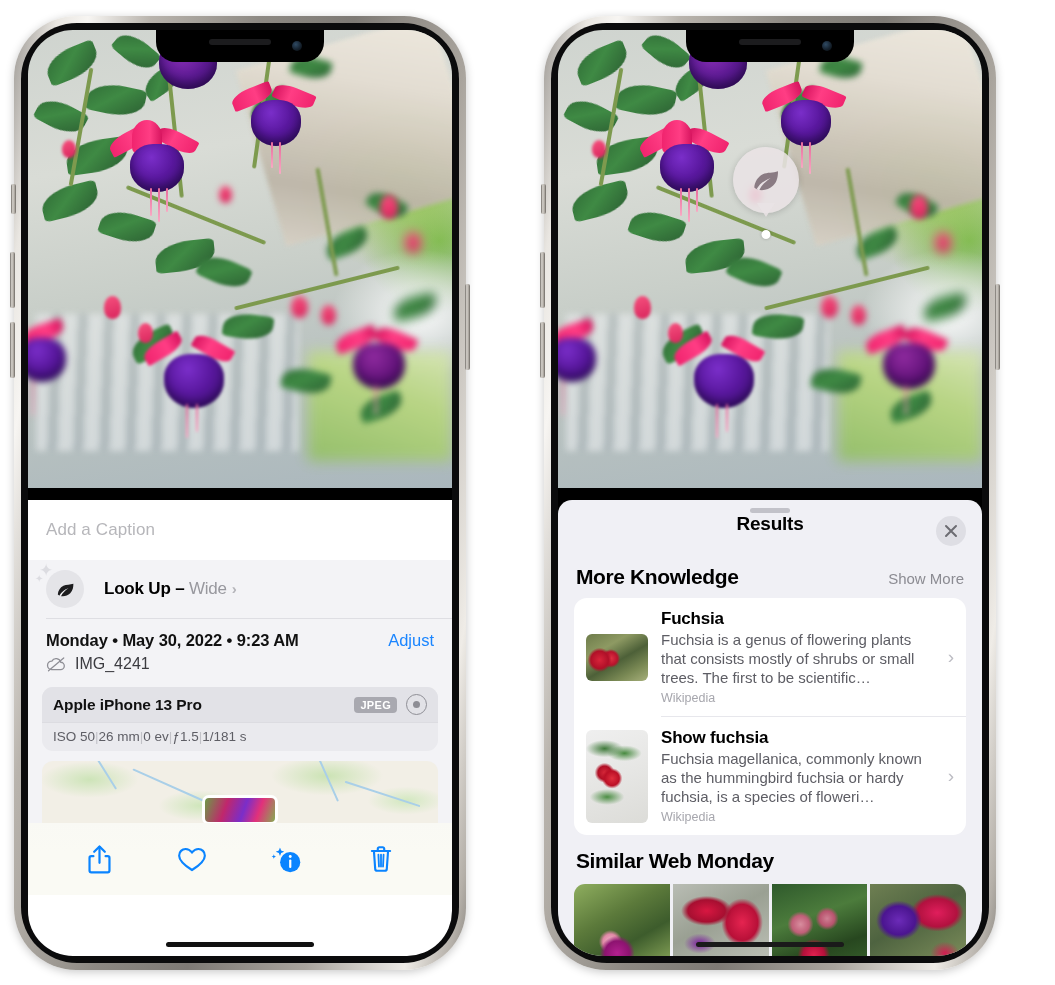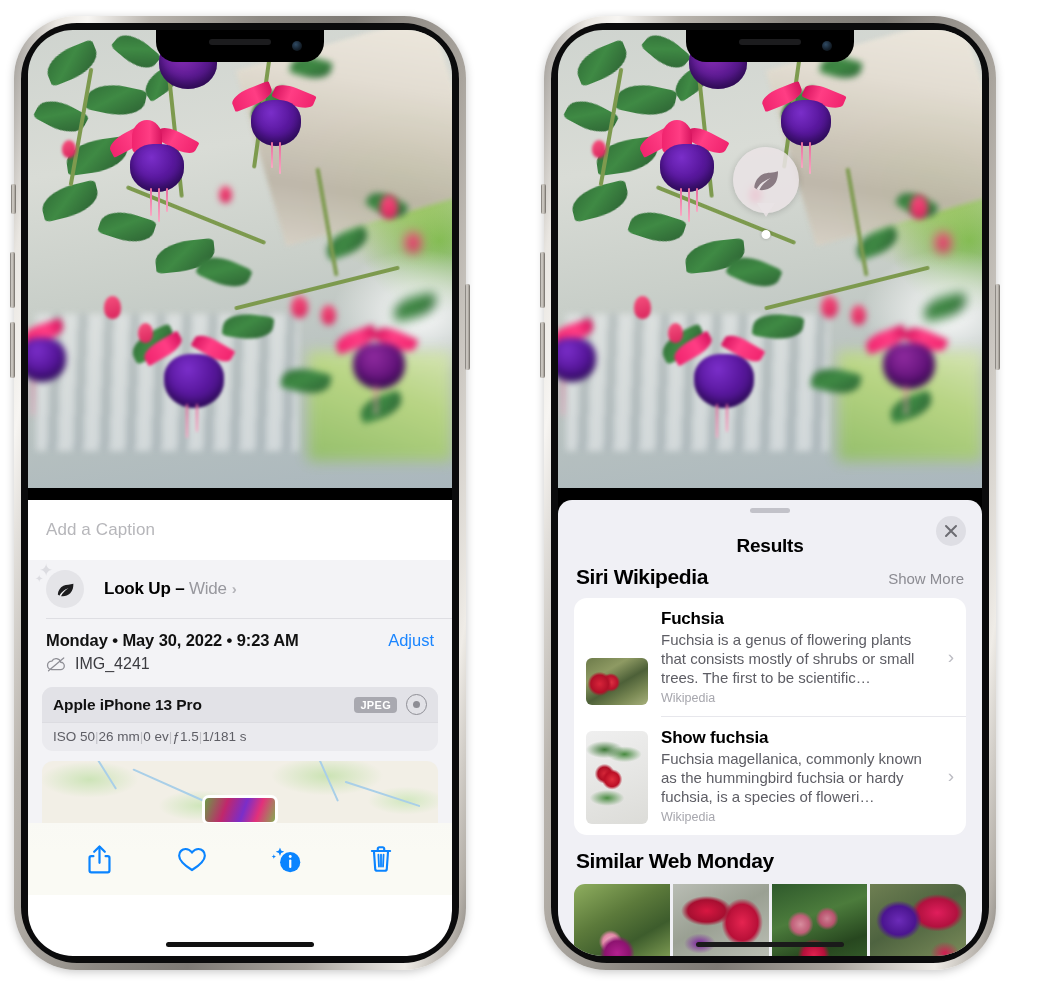--- a/index.html
+++ b/index.html
@@ -122,28 +122,28 @@
   .mapthumb{position:absolute;left:50%;transform:translateX(-50%);bottom:-2px;width:70px;height:24px;border-radius:7px;border:3px solid #fff;
     background:linear-gradient(110deg,#6d9a47,#c0276c 30%,#7a2ec9 55%,#e2317a 75%,#86ac52);}
 
   .toolbar{height:72px;display:flex;align-items:center;justify-content:space-around;padding:0 26px;position:relative;z-index:30;
            background:linear-gradient(180deg, rgba(250,250,244,.86) 0%, #fafaf4 40%, #fafaf4 100%);}
   .tb-ic{color:#0a84ff;display:flex;align-items:center;justify-content:center;}
 
   
   .rsheet{position:absolute;left:0;right:0;bottom:0;background:#f0f0f5;border-radius:14px 14px 0 0;z-index:20;overflow:hidden;}
   .grabber{width:40px;height:5px;border-radius:3px;background:#c2c2c9;margin:8px auto 0 auto;}
-  .rhead{position:relative;height:44px;display:flex;align-items:flex-end;justify-content:center;}
+  .rhead{position:relative;height:44px;display:flex;align-items:flex-start;justify-content:center;}
   .rtitle{font-size:19px;font-weight:700;color:#000;letter-spacing:-.2px;}
   .closebtn{position:absolute;right:16px;top:3px;width:30px;height:30px;border-radius:50%;background:#dedee4;display:flex;align-items:center;justify-content:center;}
   .sec-head{display:flex;align-items:baseline;justify-content:space-between;padding:8px 18px 9px 18px;}
   .sec-title{font-size:21px;font-weight:700;color:#000;letter-spacing:-.4px;}
   .showmore{font-size:15px;color:#8b8b92;}
   .cardwrap{margin:0 16px;background:#fff;border-radius:13px;overflow:hidden;}
-  .krow{display:flex;padding:11px 12px 11px 12px;gap:13px;align-items:flex-end;}
+  .krow{display:flex;padding:11px 12px 11px 12px;gap:13px;align-items:center;}
   .kthumb{width:62px;flex:0 0 62px;border-radius:6px;overflow:hidden;}
   .kthumb.t1{height:47px;background:
       radial-gradient(circle at 22% 55%, #d8243a 0%, #b01028 16%, rgba(176,16,40,0) 22%),
       radial-gradient(circle at 40% 52%, #e03244 0%, #b8122c 15%, rgba(184,18,44,0) 21%),
       linear-gradient(150deg,#6d7b4a 0%,#8e9a63 30%,#4d6038 55%,#7b8a55 78%,#a7b07c 100%);}
   .kthumb.t2{height:93px;background:
       radial-gradient(circle at 42% 52%, #e02f3e 0%, #bb1026 12%, rgba(187,16,38,0) 17%),
       radial-gradient(circle at 30% 46%, #d8293a 0%, #b00f25 10%, rgba(176,15,37,0) 15%),
       radial-gradient(ellipse 26px 12px at 30% 20%, #3f7a3a 0%, rgba(63,122,58,0) 72%),
       radial-gradient(ellipse 24px 11px at 62% 25%, #478a3f 0%, rgba(71,138,63,0) 72%),
@@ -510,21 +510,21 @@
         <div class="rhead">
           <span class="rtitle">Results</span>
           <span class="closebtn">
             <svg width="14" height="14" viewBox="0 0 14 14">
               <path d="M2 2 L12 12 M12 2 L2 12" stroke="#6c6c72" stroke-width="2" stroke-linecap="round"></path>
             </svg>
           </span>
         </div>
 
         <div class="sec-head">
-          <span class="sec-title">Siri Wikipedia</span>
+          <span class="sec-title">More Knowledge</span>
           <span class="showmore">Show More</span>
         </div>
 
         <div class="cardwrap">
           <div class="krow">
             <div class="kthumb t1"></div>
             <div class="kbody">
               <div class="ktitle">Fuchsia</div>
               <div class="kdesc">Fuchsia is a genus of flowering plants that consists mostly of shrubs or small trees. The first to be scientific…</div>
               <div class="ksrc">Wikipedia</div>

